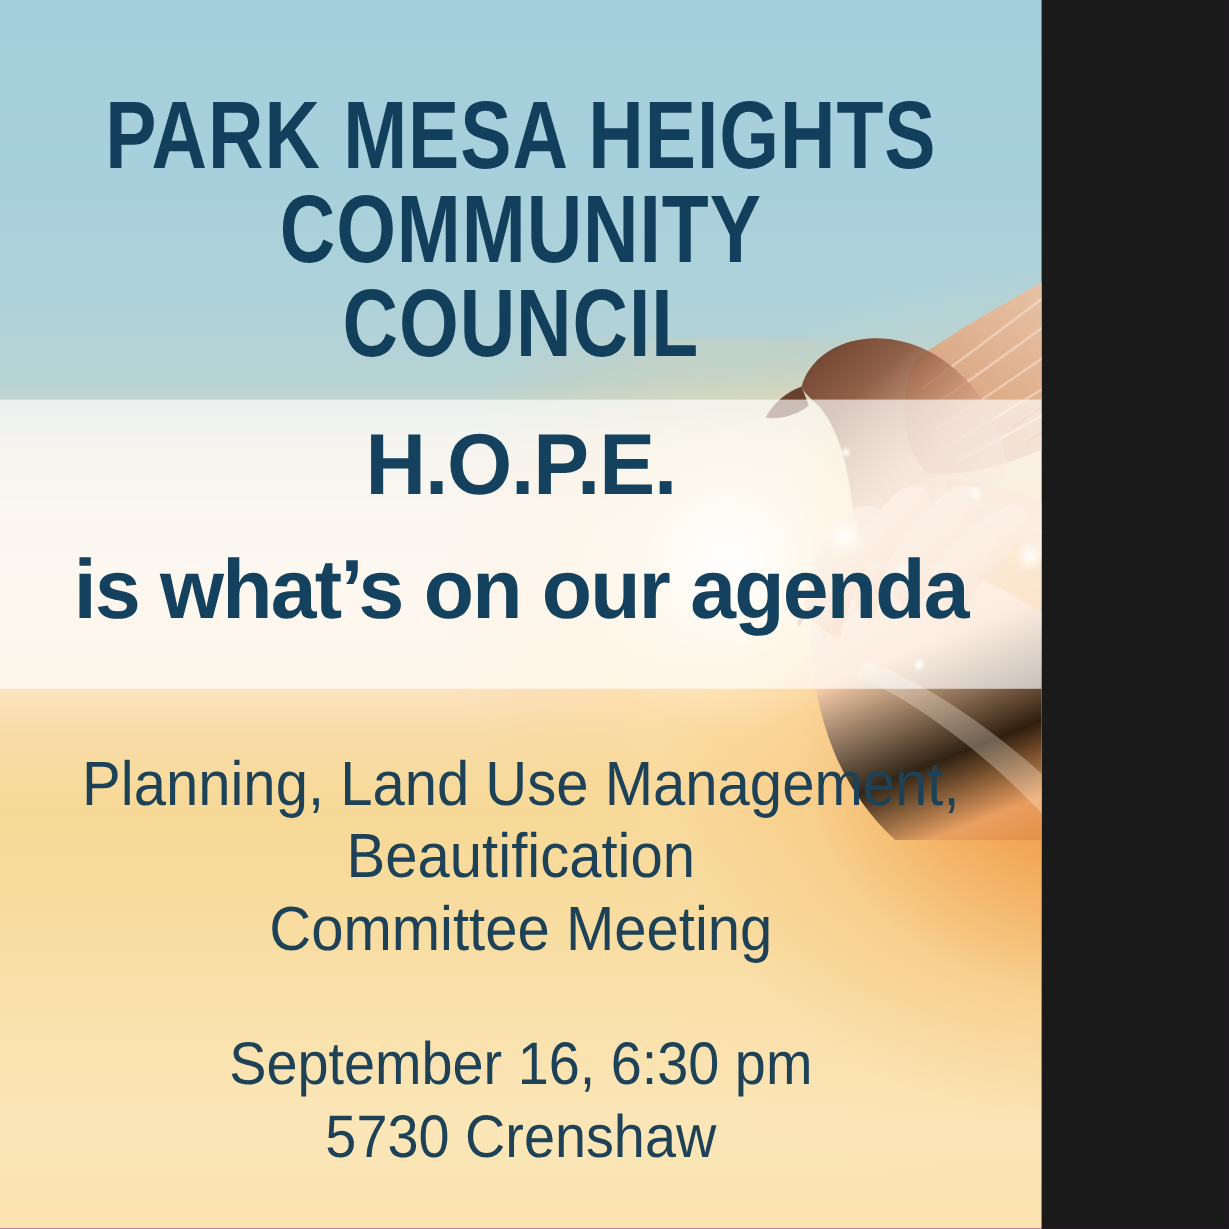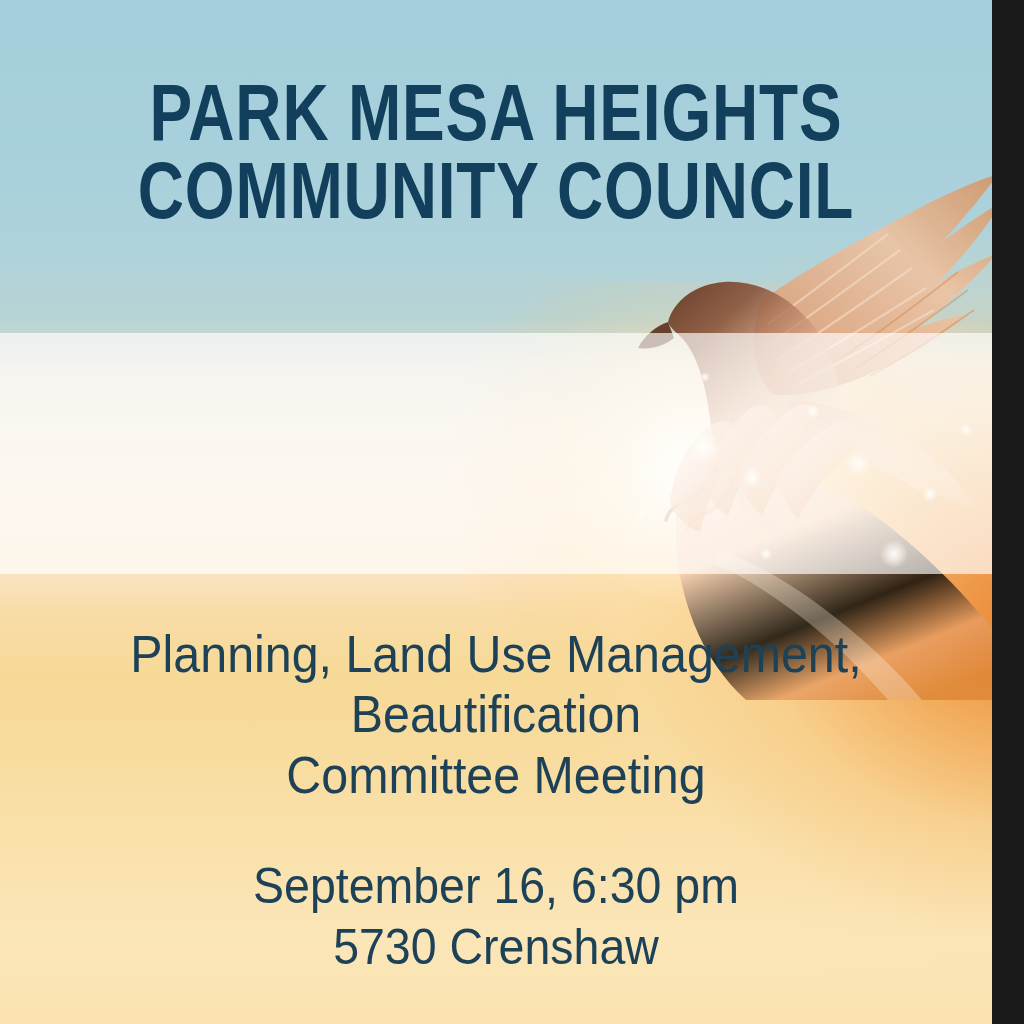--- a/index.html
+++ b/index.html
@@ -4,21 +4,21 @@
 <title>Park Mesa Heights Community Council Flyer</title>
 <style>
   html, body {
     margin: 0;
     padding: 0;
     background: #1a1a1a;
   }
 
   .poster {
     position: relative;
-    width: 992px;
+    width: 868px;
     height: 1024px;
     overflow: hidden;
     font-family: "Liberation Sans", sans-serif;
     background: #d946ef;
     -webkit-font-smoothing: antialiased;
   }
 
   
 
   
@@ -343,20 +343,24 @@
 
   <div class="band"></div>
 
   <div class="content">
 
     <div class="headline">
       <span class="l1">PARK MESA HEIGHTS</span>
       <span class="l2">COMMUNITY COUNCIL</span>
     </div>
 
+    <div class="hope-block">
+      <span class="hope">H.O.P.E.</span>
+      <span class="agenda">is what’s on our agenda</span>
+    </div>
 
     <div class="body-block">
       <span>Planning, Land Use Management,</span>
       <span>Beautification</span>
       <span>Committee Meeting</span>
     </div>
 
     <div class="when-block">
       <span>September 16, 6:30 pm</span>
       <span>5730 Crenshaw</span>

